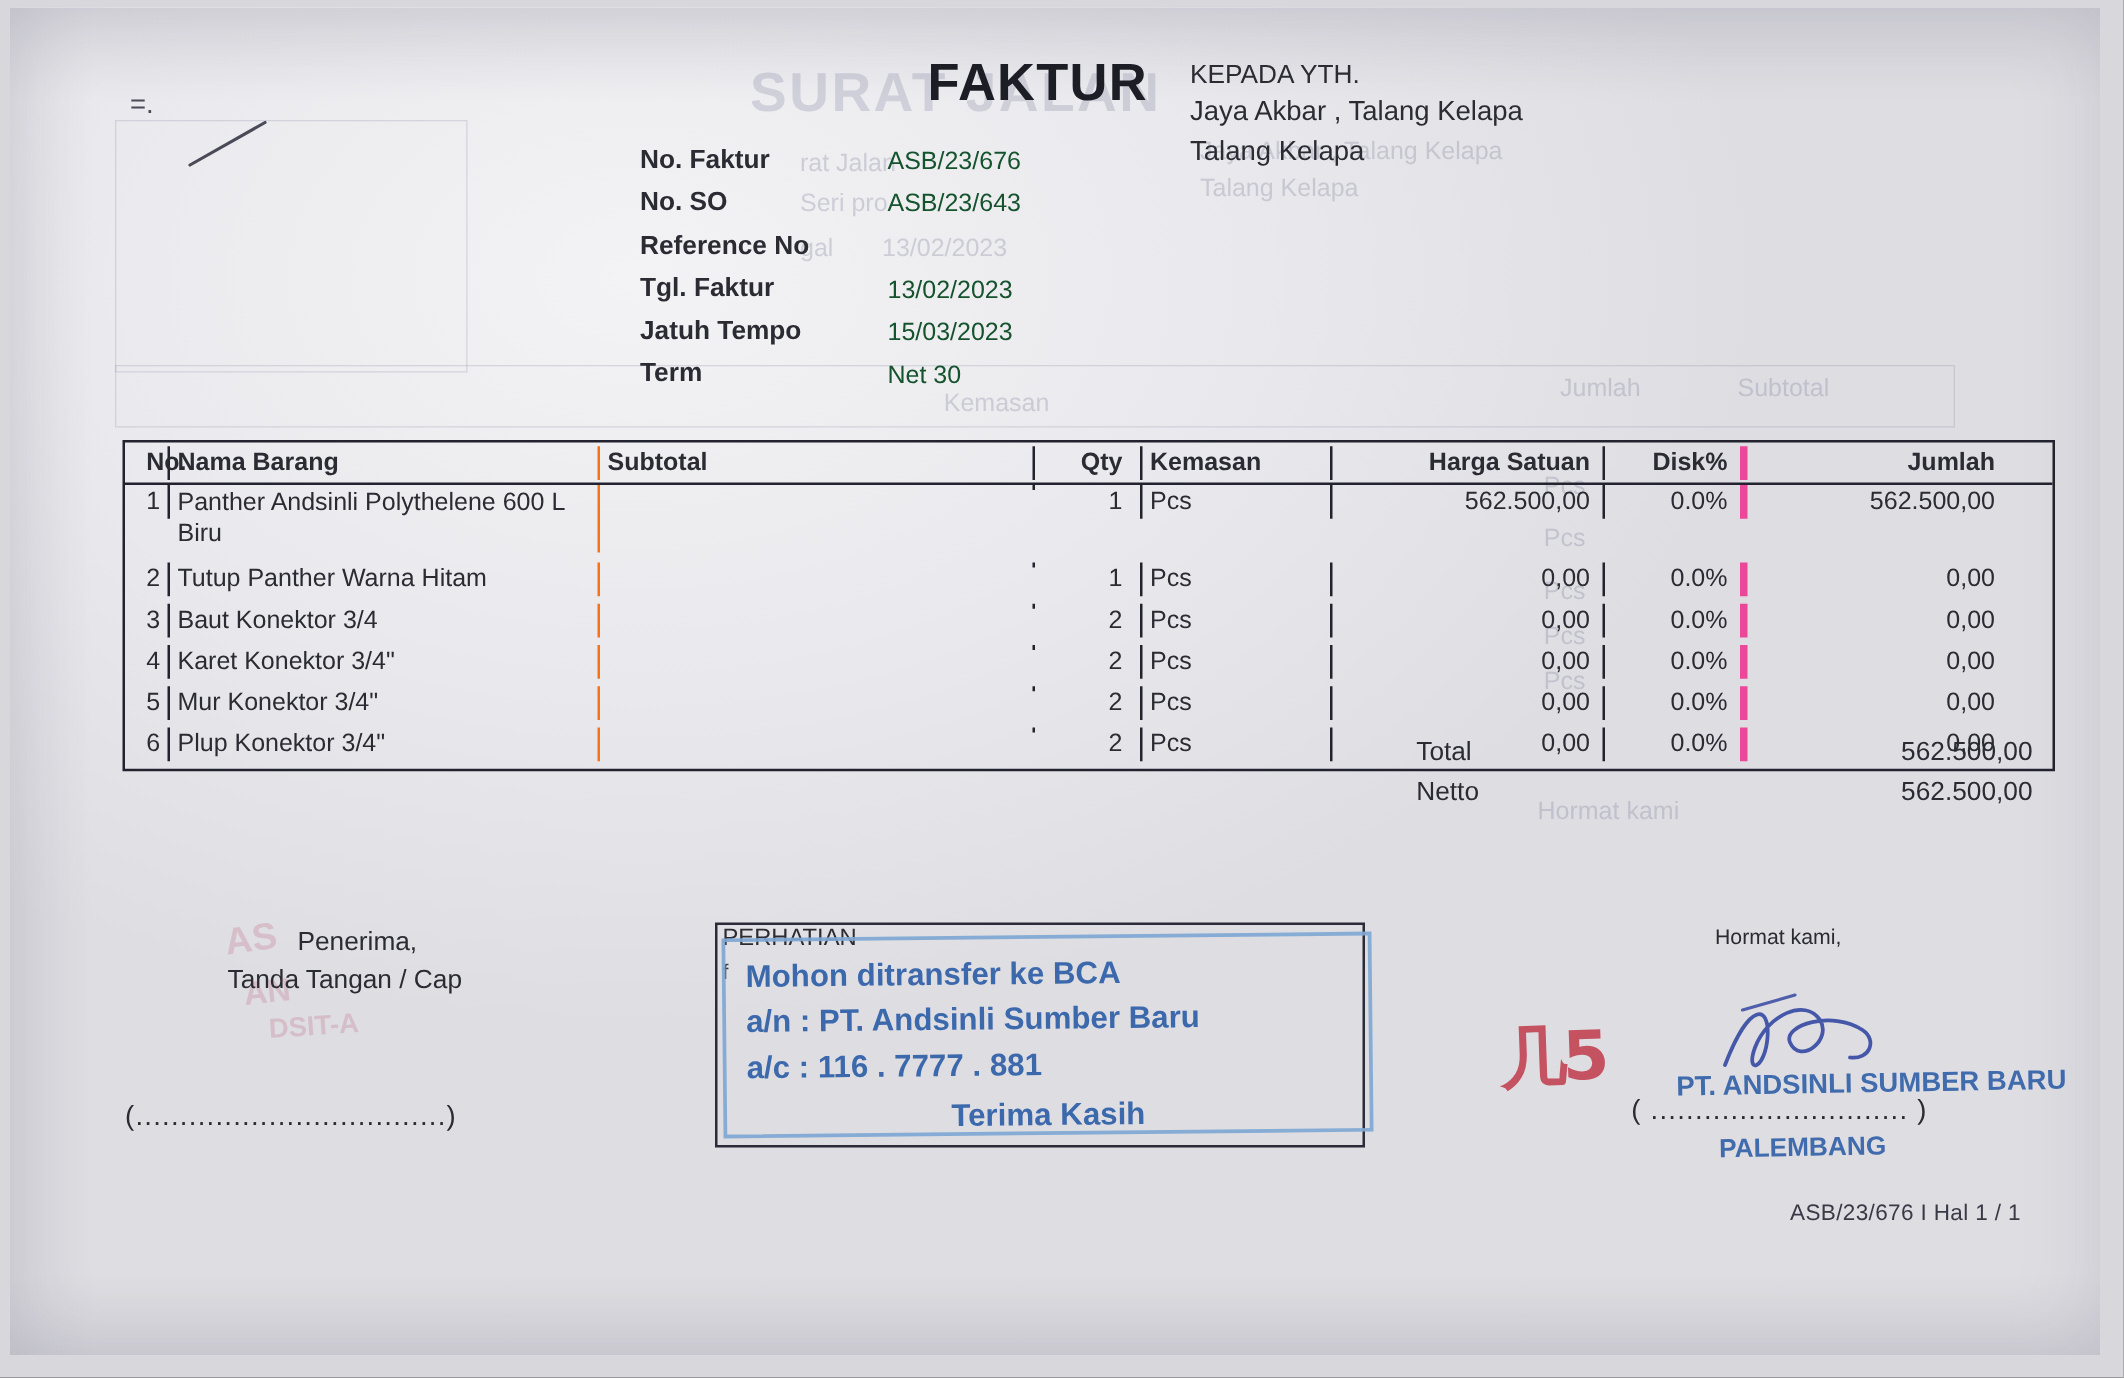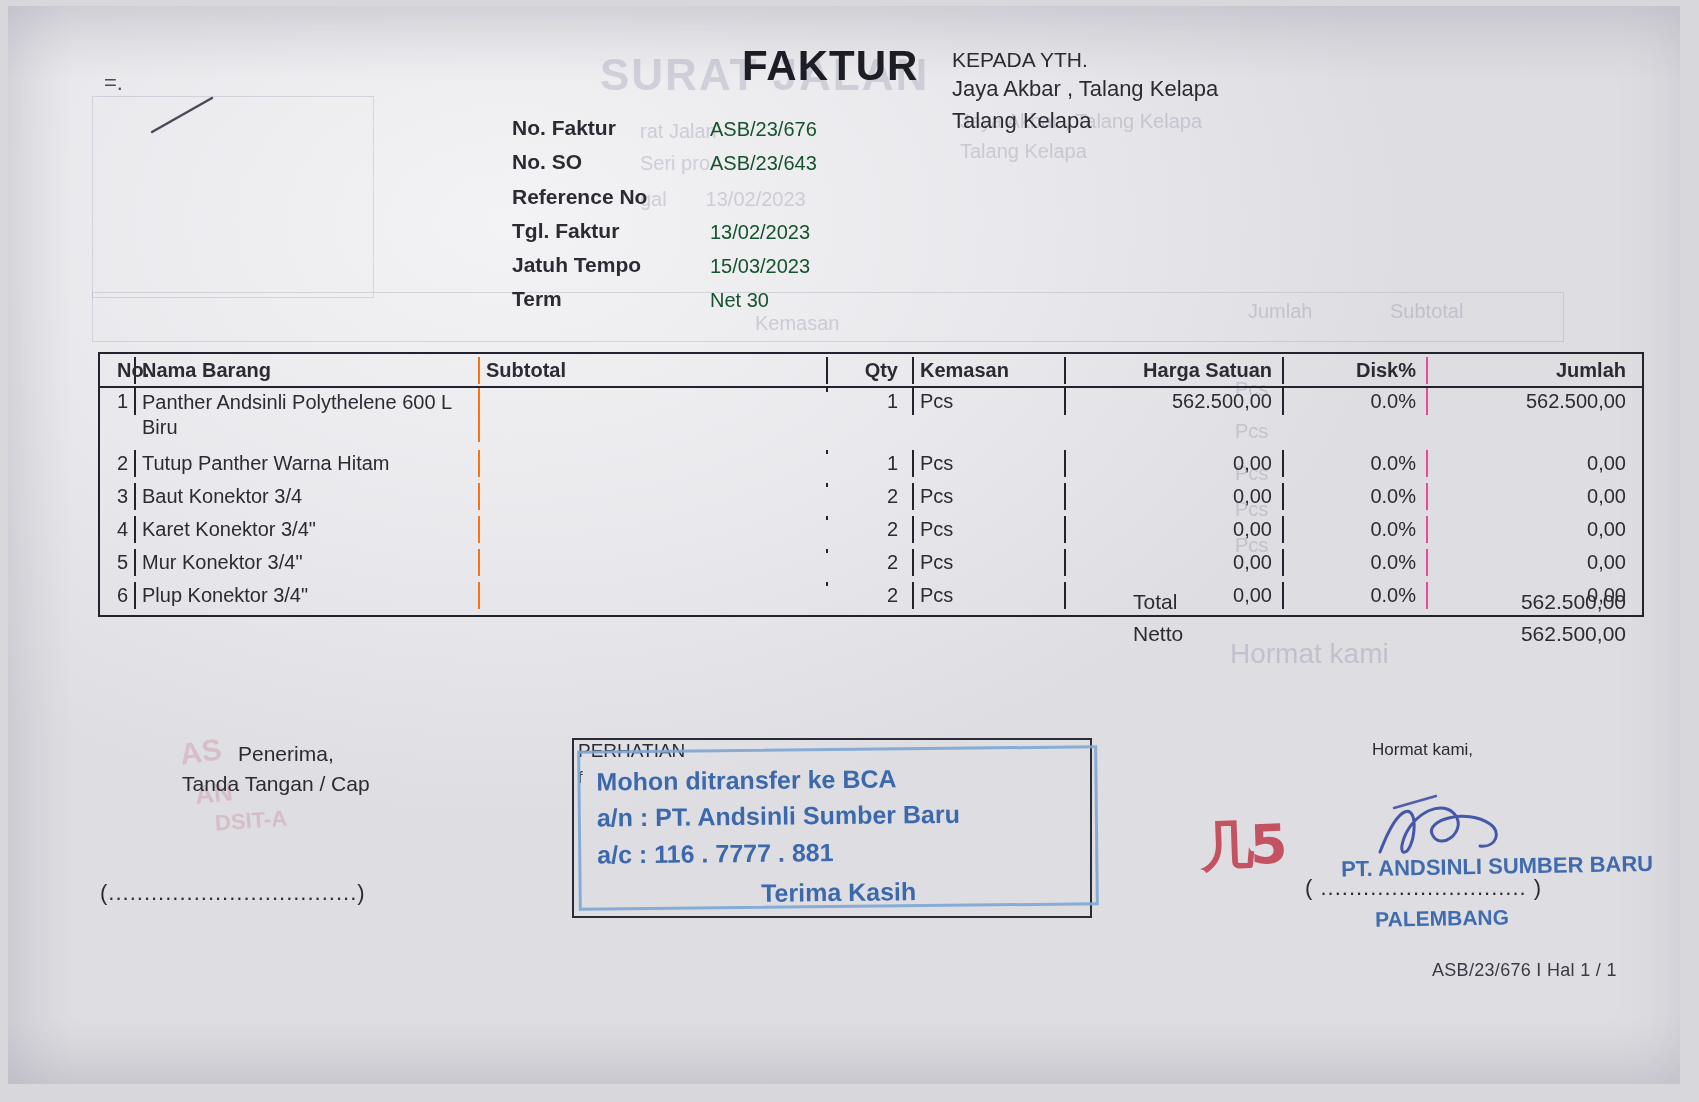--- a/index.html
+++ b/index.html
@@ -103,21 +103,21 @@
     align-items: flex-start;
     min-height: 33px;
   }
   .c { box-sizing: border-box; padding: 2px 6px; }
   .c-no    { width: 36px;  border-right: 2px solid #232330; padding-left: 17px; }
   .c-nama  { width: 344px; border-right: 2px solid #f97316; }
   .c-desk  { width: 348px; border-right: 2px solid #232330; }
   .c-qty   { width: 86px;  border-right: 2px solid #232330; text-align: right; padding-right: 14px; }
   .c-kem   { width: 152px; border-right: 2px solid #232330; }
   .c-harga { width: 218px; border-right: 2px solid #232330; text-align: right; padding-right: 10px; }
-  .c-disk  { width: 144px; border-right: 2px solid #ec4899; text-align: right; padding-right: 10px; }
+  .c-disk  { width: 114px; border-right: 6px solid #ec4899; text-align: right; padding-right: 10px; }
   .c-jum   { width: 208px; text-align: right; padding-right: 10px; }
   .thead .c-harga, .thead .c-disk, .thead .c-jum, .thead .c-qty { text-align: right; }
   .thead .c-nama, .thead .c-desk, .thead .c-kem, .thead .c-no { text-align: left; }
   .wrap2 { white-space: normal; line-height: 1.25; }
 
   .terbilang-box {
     position: absolute;
     left: 98px; top: 578px;
     width: 770px; height: 82px;
     border: 2px solid #232330;
@@ -230,21 +230,21 @@
   <div class="paper"></div>
 
   <div class="ghost ghost-title">SURAT JALAN</div>
   <div class="ghost-box" style="left:92px; top:292px; width:1470px; height:48px;"></div>
   <div class="ghost-box" style="left:92px; top:96px; width:280px; height:200px;"></div>
   <div class="ghost-grey" style="left:640px; top:120px;">rat Jalan</div>
   <div class="ghost-grey" style="left:640px; top:152px;">Seri pro</div>
   <div class="ghost-grey" style="left:640px; top:188px;">gal       13/02/2023</div>
   <div class="ghost-grey" style="left:960px; top:110px;">Jaya Akbar , Talang Kelapa</div>
   <div class="ghost-grey" style="left:960px; top:140px;">Talang Kelapa</div>
-  <div class="ghost-grey" style="left:1230px; top:638px; font-size:28px;">Hormat kami</div>
+  <div class="ghost-grey" style="left:1230px; top:638px; font-size:20px;">Hormat kami</div>
   <div class="ghost-grey" style="left:1390px; top:300px;">Subtotal</div>
   <div class="ghost-grey" style="left:1248px; top:300px;">Jumlah</div>
   <div class="ghost-grey" style="left:755px; top:312px;">Kemasan</div>
   <div class="ghost-grey" style="left:1235px; top:378px;">Pcs</div>
   <div class="ghost-grey" style="left:1235px; top:420px;">Pcs</div>
   <div class="ghost-grey" style="left:1235px; top:462px;">Pcs</div>
   <div class="ghost-grey" style="left:1235px; top:498px;">Pcs</div>
   <div class="ghost-grey" style="left:1235px; top:534px;">Pcs</div>
   <div class="pink-ghost" style="left:180px; top:735px; font-size:30px; transform:rotate(-8deg);">AS</div>
   <div class="pink-ghost" style="left:195px; top:778px; font-size:26px; transform:rotate(-6deg);">AN</div>

